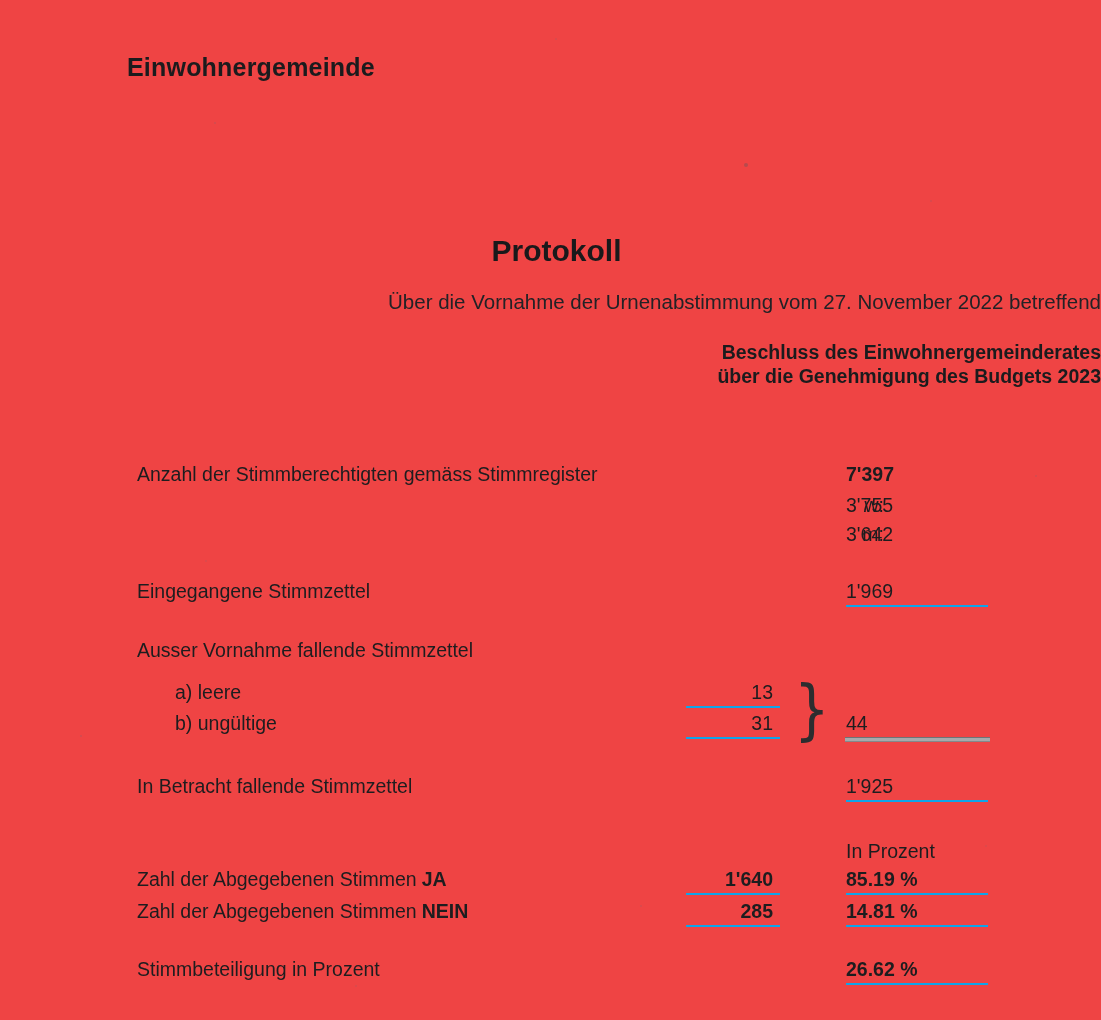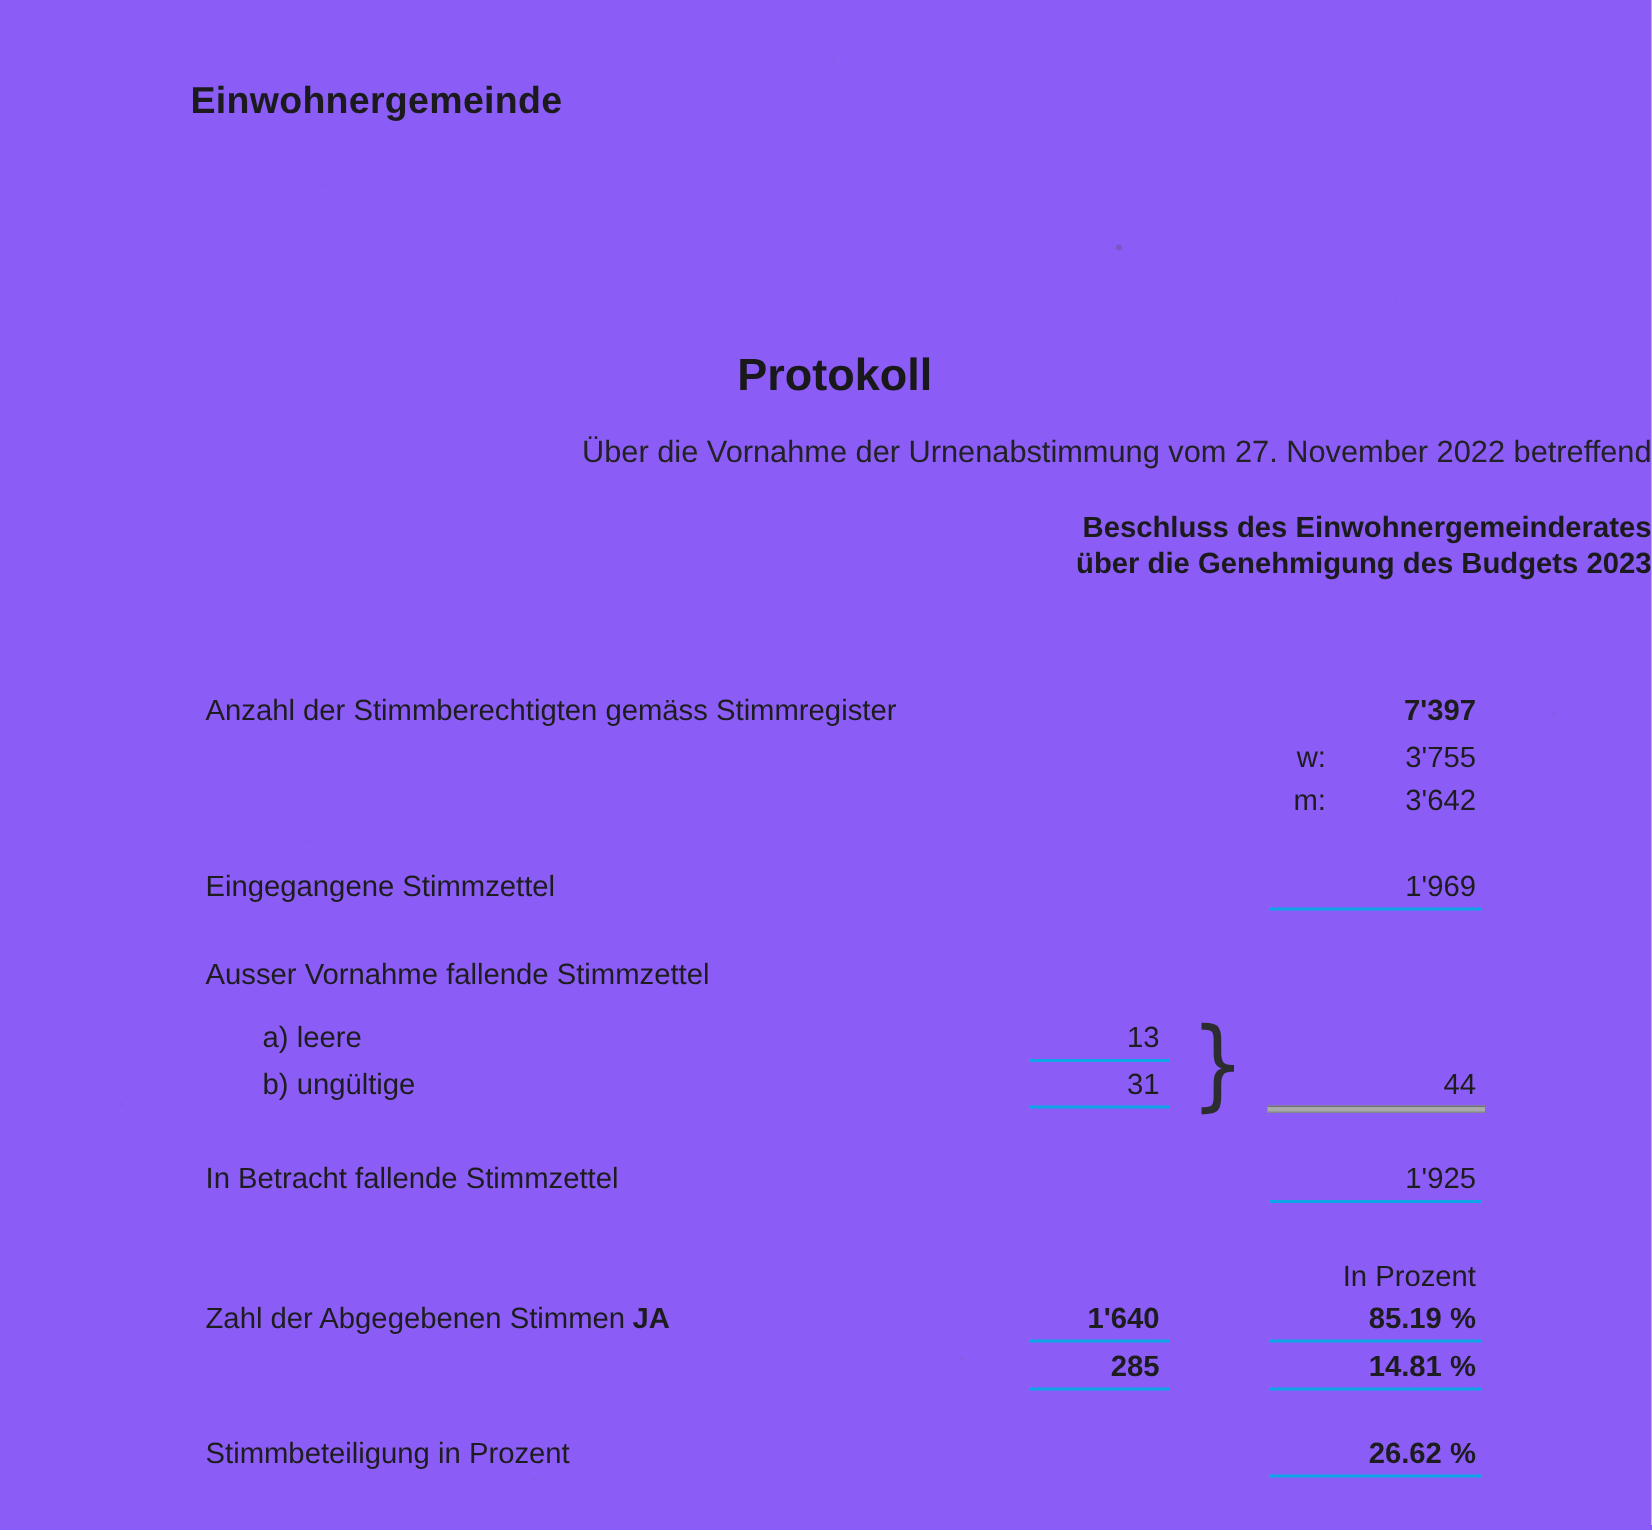--- a/index.html
+++ b/index.html
@@ -1,20 +1,20 @@
 <!DOCTYPE html>
 <html><head>
 <meta charset="utf-8">
 <style>
   html,body{margin:0;padding:0;background:#e8e8e8;}
   .page{
     position:relative;
     width:1101px;height:1020px;
     margin:0 auto;
-    background:#8b5cf6;
+    background:#ef4444;
     font-family:"Liberation Sans",sans-serif;
     color:#1d1d1f;
     overflow:hidden;
   }
   .org{
     position:absolute;left:127px;top:53px;
     font-size:25px;font-weight:700;letter-spacing:.2px;color:#1b1b1d;
     white-space:nowrap;
   }
   .logo{position:absolute;left:603px;top:10px;width:150px;}
@@ -39,21 +39,21 @@
     line-height:24px;
   }
   .lbl{
     position:absolute;left:137px;
     font-size:19.5px;line-height:22px;white-space:nowrap;color:#1d1d1f;
   }
   .lbl .bold-part{font-weight:700;margin-left:5px;}
   .indent{left:175px;}
   .cellR{
     position:absolute;right:113px;width:142px;
-    text-align:right;padding-right:4px;
+    text-align:left;padding-right:4px;
     font-size:19.5px;line-height:22px;color:#1d1d1f;
     box-sizing:border-box;
   }
   .cellM{
     position:absolute;right:321px;width:94px;
     text-align:right;padding-right:7px;
     font-size:19.5px;line-height:22px;color:#1d1d1f;
     box-sizing:border-box;
   }
   .wm-lbl{
@@ -134,19 +134,22 @@
   <div class="cellR ul" style="top:775px">1'925</div>
 
   <div class="cellR" style="top:840px">In Prozent</div>
 
   <div class="lbl" style="top:868px">
     <span>Zahl der Abgegebenen Stimmen</span><span class="bold-part">JA</span>
   </div>
   <div class="cellM ul b" style="top:868px">1'640</div>
   <div class="cellR ul b" style="top:868px">85.19 %</div>
 
+  <div class="lbl" style="top:900px">
+    <span>Zahl der Abgegebenen Stimmen</span><span class="bold-part">NEIN</span>
+  </div>
   <div class="cellM ul b" style="top:900px">285</div>
   <div class="cellR ul b" style="top:900px">14.81 %</div>
 
   <div class="lbl" style="top:958px">Stimmbeteiligung in Prozent</div>
   <div class="cellR ul b" style="top:958px">26.62 %</div>
 
 </div>
 
 </body></html>

